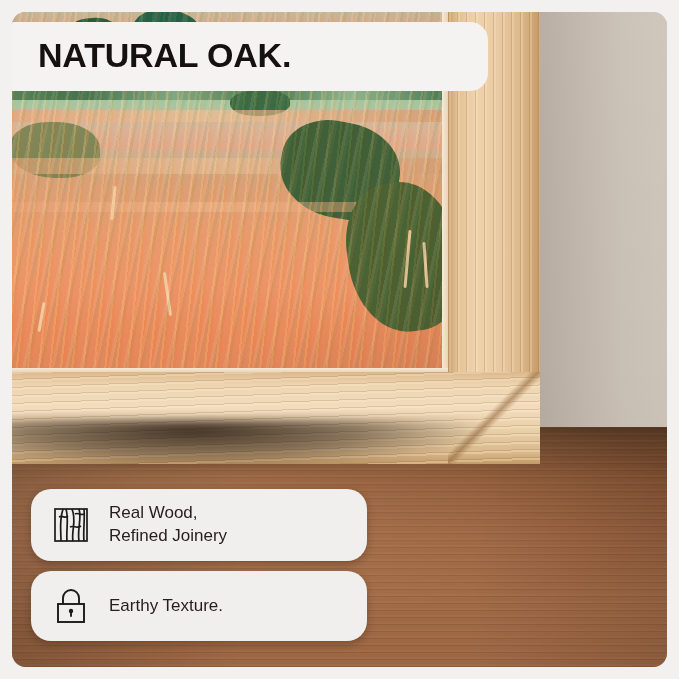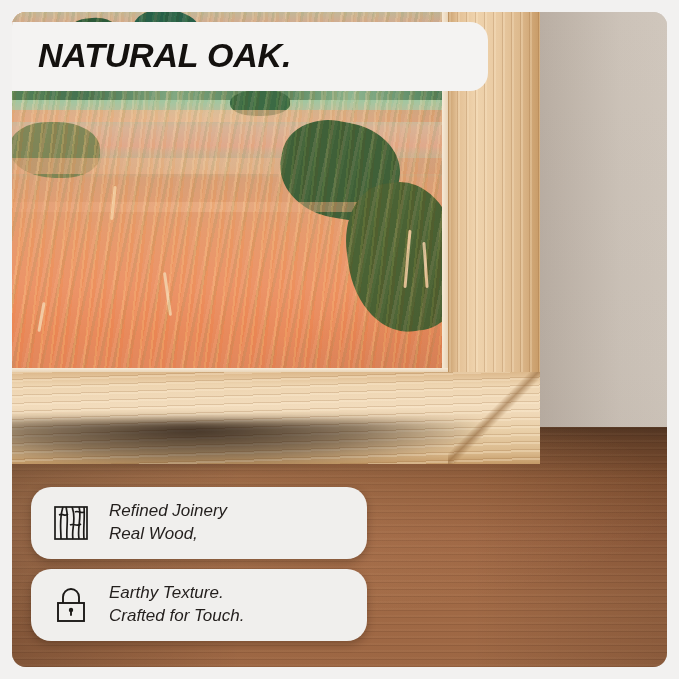--- a/index.html
+++ b/index.html
@@ -6,21 +6,20 @@
   html, body {
     width:679px; height:679px;
     background:#f2f1f0;
     font-family:"Liberation Sans", sans-serif;
     overflow:hidden;
   }
   #stage {
     position:relative;
     width:679px; height:679px;
     background:#f2f1f0;
-    font-style:italic;
   }
 
   
   .photo {
     position:absolute;
     left:12px; top:12px;
     width:655px; height:655px;
     border-radius:14px;
     overflow:hidden;
     background:#cdc4ba;
@@ -328,35 +327,34 @@
             <path d="M16 36 C15 25 18 14 15 4"></path>
             <path d="M22 36 C20 26 26 16 21 4"></path>
             <path d="M28 36 C26 24 31 14 28 4"></path>
             <path d="M33 36 C32 26 34 14 33 4"></path>
             <path d="M8 12 C12 10 14 14 17 11"></path>
             <path d="M24 9 C27 7 30 11 33 9"></path>
             <path d="M19 22 C22 20 26 24 30 21"></path>
           </svg>
         </span>
         <span class="txt">
+          <span>Real Wood,</span>
           <span>Refined Joinery</span>
-          <span>Real Wood,</span>
         </span>
       </div>
 
       <div class="card">
         <span class="ico">
           <svg width="38" height="40" viewBox="0 0 38 40" fill="none" stroke="#1c1a18" stroke-width="1.9">
             <path d="M11 18 V12 a8 8 0 0 1 16 0 v6"></path>
             <rect x="6" y="18" width="26" height="18"></rect>
             <circle cx="19" cy="25" r="2.2" fill="#1c1a18" stroke="none"></circle>
             <path d="M19 26.6 v3.4" stroke-linecap="round"></path>
           </svg>
         </span>
         <span class="txt">
           <span>Earthy Texture.</span>
-          <span>Crafted for Touch.</span>
         </span>
       </div>
 
     </div>
   </div>
 </div>
 
 </body></html>

